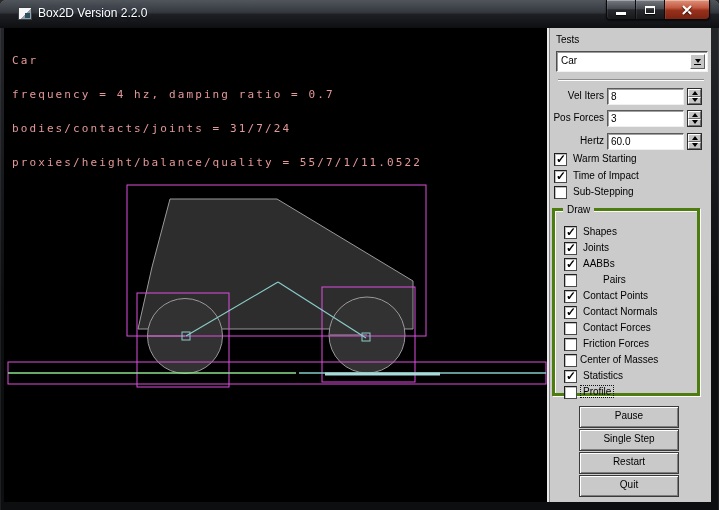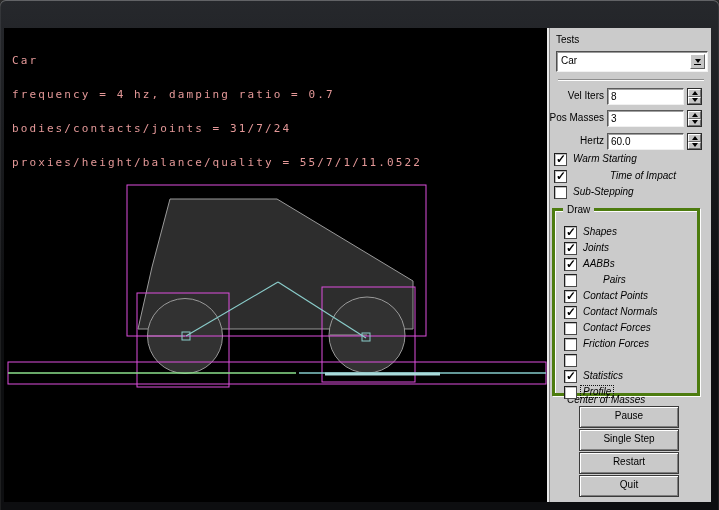--- a/index.html
+++ b/index.html
@@ -49,34 +49,49 @@
   .spin-label{position:absolute;left:0;top:2px;width:57px;text-align:right;}
   .spin-edit{position:absolute;left:60px;top:0;width:77px;height:17px;background:#fff;box-sizing:border-box;
     border:1px solid;border-color:#5a5a5a #f0f0f0 #f0f0f0 #5a5a5a;box-shadow:inset 1px 1px 0 #a0a0a0;padding:2px 0 0 3px;}
   .spinner{position:absolute;left:140px;top:0;width:15px;height:17px;display:flex;flex-direction:column;border:1px solid #2c2c2c;box-sizing:border-box;}
   .spin-half{flex:1;display:flex;align-items:center;justify-content:center;background:#c6c6c6;
     border:1px solid;border-color:#fff #6e6e6e #6e6e6e #fff;box-sizing:border-box;}
   .check-row{position:absolute;left:0;height:14px;}
   .checkbox{position:absolute;width:13px;height:13px;background:#fff;box-sizing:border-box;
     border:1px solid;border-color:#1e1e1e #4a4a4a #4a4a4a #1e1e1e;box-shadow:inset 1px 1px 0 #bdbdbd;}
   .checkbox.on::after{content:"\2713";position:absolute;left:1px;top:-2px;font-size:12px;font-weight:bold;color:#000;}
-  .check-label{position:absolute;top:0;white-space:nowrap;font-style:italic;}
+  .check-label{position:absolute;top:0;white-space:nowrap;}
   .check-label.focus{outline:1px dotted #111;padding:0 2px;margin-left:-2px;}
   .group{position:absolute;left:5px;top:180px;width:148px;height:188px;box-sizing:border-box;
     border:3px solid #4d7c0f;box-shadow:1px 1px 0 #fdfdfd,inset 1px 1px 0 #fdfdfd;}
   .group-title{position:absolute;left:8px;top:-7px;background:#cbcbcb;padding:0 4px;}
   .btn{position:absolute;left:32px;width:100px;height:22px;background:#c9c9c9;box-sizing:border-box;
     border:1px solid #3a3a3a;box-shadow:inset 1px 1px 0 #ffffff,inset -1px -1px 0 #7e7e7e;
     text-align:center;line-height:17px;cursor:default;}
 </style>
 </head>
 <body>
 
 <div class="window">
 
+  <div class="titlebar">
+    <div class="app-icon"></div>
+    <div class="title-text">Box2D Version 2.2.0</div>
+    <div class="win-buttons">
+      <div class="win-btn min">
+          <span class="glyph-min"></span>
+        </div>
+      <div class="win-btn max">
+          <span class="glyph-max"></span>
+        </div>
+      <div class="win-btn close">
+          <span class="glyph-x"></span>
+        </div>
+    </div>
+  </div>
 
   <div class="content">
 
     <div class="canvas">
       <div class="stats" style="color: rgb(228, 152, 152);">
         <div>Car</div>
         <div>frequency = 4 hz, damping ratio = 0.7</div>
         <div>bodies/contacts/joints = 31/7/24</div>
         <div>proxies/height/balance/quality = 55/7/1/11.0522</div>
       </div>
@@ -120,21 +135,21 @@
         <span class="spinner">
           <span class="spin-half">
               <i class="tri-up"></i>
             </span>
           <span class="spin-half">
               <i class="tri-down"></i>
             </span>
         </span>
       </div>
       <div class="spin-row" style="top:82px;">
-        <span class="spin-label">Pos Masses</span>
+        <span class="spin-label">Pos Forces</span>
         <span class="spin-edit">3</span>
         <span class="spinner">
           <span class="spin-half">
               <i class="tri-up"></i>
             </span>
           <span class="spin-half">
               <i class="tri-down"></i>
             </span>
         </span>
       </div>
@@ -150,21 +165,21 @@
             </span>
         </span>
       </div>
 
       <div class="check-row" style="top:125px;">
         <span class="checkbox on" style="left:7px;"></span>
         <span class="check-label" style="left:26px;">Warm Starting</span>
       </div>
       <div class="check-row" style="top:142px;">
         <span class="checkbox on" style="left:7px;"></span>
-        <span class="check-label" style="left:26px;margin-left:37px;">Time of Impact</span>
+        <span class="check-label" style="left:26px;">Time of Impact</span>
       </div>
       <div class="check-row" style="top:158px;">
         <span class="checkbox" style="left:7px;"></span>
         <span class="check-label" style="left:26px;">Sub-Stepping</span>
       </div>
 
       <div class="group">
         <span class="group-title">Draw</span>
 
         <div class="check-row" style="top:15px;">
@@ -194,21 +209,21 @@
         <div class="check-row" style="top:111px;">
           <span class="checkbox" style="left:9px;"></span>
           <span class="check-label" style="left:28px;">Contact Forces</span>
         </div>
         <div class="check-row" style="top:127px;">
           <span class="checkbox" style="left:9px;"></span>
           <span class="check-label" style="left:28px;">Friction Forces</span>
         </div>
         <div class="check-row" style="top:143px;">
           <span class="checkbox" style="left:9px;"></span>
-          <span class="check-label" style="left:12px;margin-top:40px;">Center of Masses</span>
+          <span class="check-label" style="left:25px;">Center of Masses</span>
         </div>
         <div class="check-row" style="top:159px;">
           <span class="checkbox on" style="left:9px;"></span>
           <span class="check-label" style="left:28px;">Statistics</span>
         </div>
         <div class="check-row" style="top:175px;">
           <span class="checkbox" style="left:9px;"></span>
           <span class="check-label focus" style="left:28px;">Profile</span>
         </div>
       </div>

